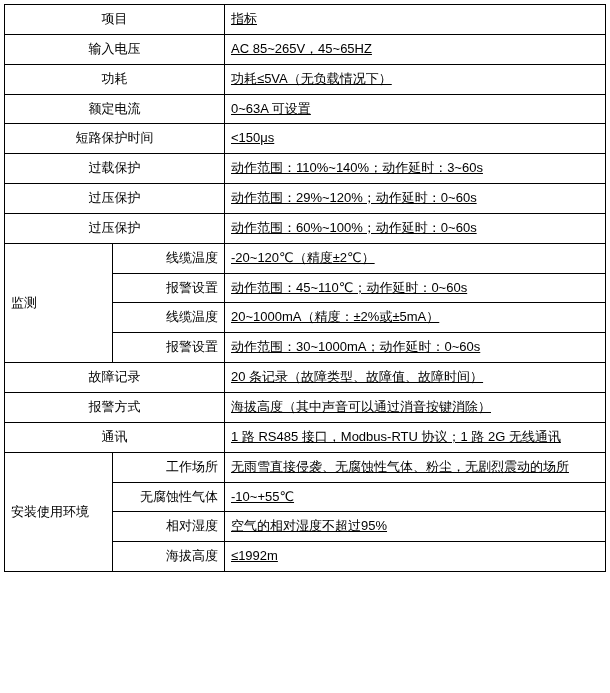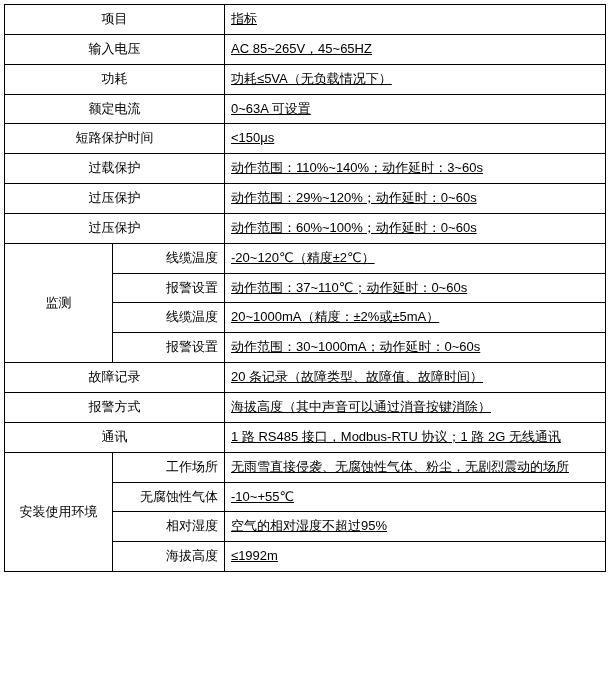--- a/index.html
+++ b/index.html
@@ -30,21 +30,20 @@
   }
   td.label-cell {
     text-align: center;
   }
   td.value-cell {
     text-align: left;
     padding-left: 8px;
     text-decoration: underline;
   }
   td.group-cell {
-    text-align: center;
   }
   td.sub-label-cell {
     text-align: right;
   }
   .col-a { width: 108px; }
   .col-b { width: 112px; }
   .wrap-label {
     display: inline-block;
     line-height: 1.5;
   }
@@ -93,21 +92,21 @@
       <td class="value-cell">动作范围：60%~100%；动作延时：0~60s</td>
     </tr>
 
     <tr>
       <td class="group-cell" rowspan="4">监测</td>
       <td class="sub-label-cell">线缆温度</td>
       <td class="value-cell">-20~120℃（精度±2℃）</td>
     </tr>
     <tr>
       <td class="sub-label-cell">报警设置</td>
-      <td class="value-cell">动作范围：37~110℃；动作延时：0~60s</td>
+      <td class="value-cell">动作范围：45~110℃；动作延时：0~60s</td>
     </tr>
     <tr>
       <td class="sub-label-cell">线缆温度</td>
       <td class="value-cell">20~1000mA（精度：±2%或±5mA）</td>
     </tr>
     <tr>
       <td class="sub-label-cell">报警设置</td>
       <td class="value-cell">动作范围：30~1000mA；动作延时：0~60s</td>
     </tr>
 

